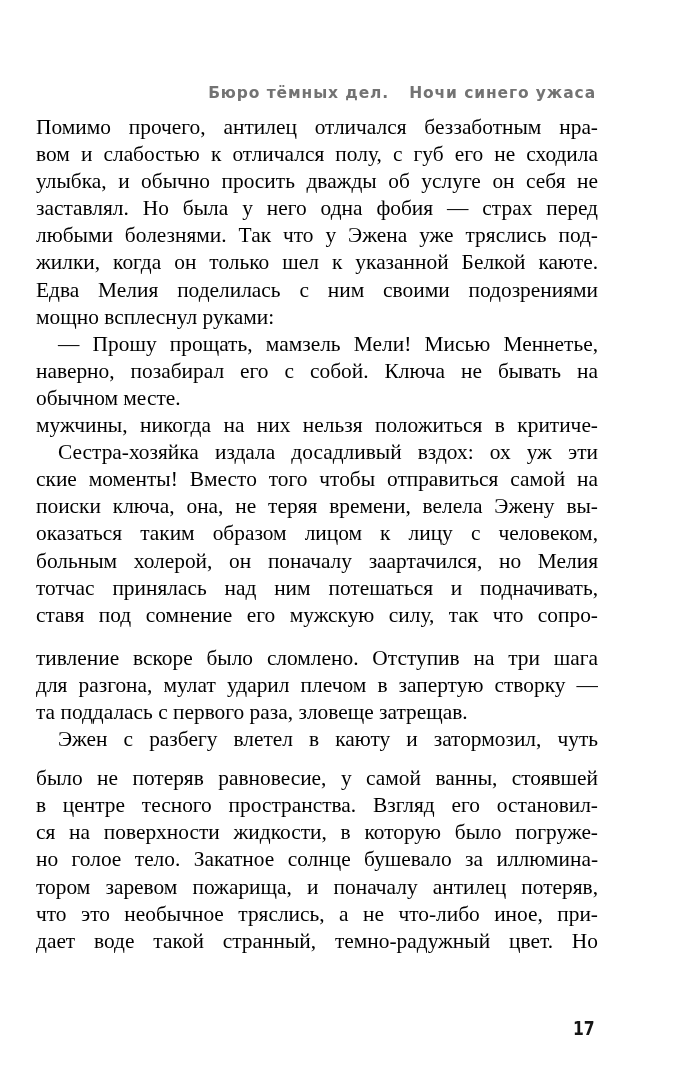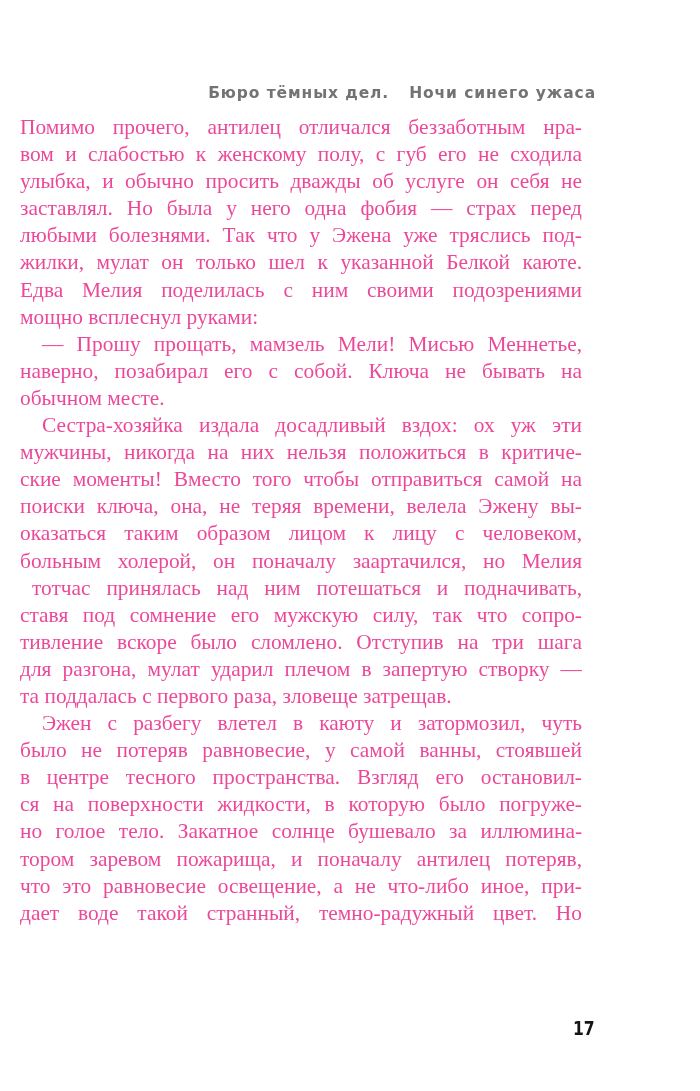--- a/index.html
+++ b/index.html
@@ -26,26 +26,26 @@
       white-space: nowrap;
       margin-top: 36px;
     }
     .running-header .sep {
       display: inline-block;
       width: 20px;
     }
     .body-text {
       position: absolute;
       top: 114px;
-      left: 20px;
+      left: 36px;
       width: 562px;
       font-family: "Liberation Serif", "DejaVu Serif", serif;
       font-size: 21.4px;
       line-height: 27.1px;
-      color: #ec4899;
+      color: #000000;
     }
     .line {
       display: block;
       white-space: nowrap;
       text-align: justify;
       text-align-last: justify;
       height: 27.1px;
     }
     .line.last {
       text-align-last: left;
@@ -67,44 +67,44 @@
   </style>
 </head>
 <body>
 
 <div class="running-header">
   <span>Бюро тёмных дел.</span><span class="sep"></span><span>Ночи синего ужаса</span>
 </div>
 
 <div class="body-text" id="body-text">
     <span class="line" style="display: block;">Помимо прочего, антилец отличался беззаботным нра-</span>
-    <span class="line" style="display: block;">вом и слабостью к женскому полу, с губ его не сходила</span>
+    <span class="line" style="display: block;">вом и слабостью к отличался полу, с губ его не сходила</span>
     <span class="line" style="display: block;">улыбка, и обычно просить дважды об услуге он себя не</span>
     <span class="line" style="display: block;">заставлял. Но была у него одна фобия — страх перед</span>
     <span class="line" style="display: block;">любыми болезнями. Так что у Эжена уже тряслись под-</span>
-    <span class="line" style="display: block;">жилки, мулат он только шел к указанной Белкой каюте.</span>
+    <span class="line" style="display: block;">жилки, когда он только шел к указанной Белкой каюте.</span>
     <span class="line" style="display: block;">Едва Мелия поделилась с ним своими подозрениями</span>
     <span class="line last" style="display: block;">мощно всплеснул руками:</span>
     <span class="line indent" style="display: block;">— Прошу прощать, мамзель Мели! Мисью Меннетье,</span>
     <span class="line" style="display: block;">наверно, позабирал его с собой. Ключа не бывать на</span>
     <span class="line last" style="display: block;">обычном месте.</span>
+    <span class="line" style="display: block;">мужчины, никогда на них нельзя положиться в критиче-</span>
     <span class="line indent" style="display: block;">Сестра-хозяйка издала досадливый вздох: ох уж эти</span>
-    <span class="line" style="display: block;">мужчины, никогда на них нельзя положиться в критиче-</span>
     <span class="line" style="display: block;">ские моменты! Вместо того чтобы отправиться самой на</span>
     <span class="line" style="display: block;">поиски ключа, она, не теряя времени, велела Эжену вы-</span>
     <span class="line" style="display: block;">оказаться таким образом лицом к лицу с человеком,</span>
     <span class="line" style="display: block;">больным холерой, он поначалу заартачился, но Мелия</span>
-    <span class="line" style="display: block; margin-left: 12px;">тотчас принялась над ним потешаться и подначивать,</span>
+    <span class="line" style="display: block;">тотчас принялась над ним потешаться и подначивать,</span>
     <span class="line" style="display: block;">ставя под сомнение его мужскую силу, так что сопро-</span>
-    <span class="line" style="display: block;">тивление вскоре было сломлено. Отступив на три шага</span>
+    <span class="line" style="display: block; margin-top: 16px;">тивление вскоре было сломлено. Отступив на три шага</span>
     <span class="line" style="display: block;">для разгона, мулат ударил плечом в запертую створку —</span>
     <span class="line last" style="display: block;">та поддалась с первого раза, зловеще затрещав.</span>
     <span class="line indent" style="display: block;">Эжен с разбегу влетел в каюту и затормозил, чуть</span>
-    <span class="line" style="display: block;">было не потеряв равновесие, у самой ванны, стоявшей</span>
+    <span class="line" style="display: block; margin-top: 12px;">было не потеряв равновесие, у самой ванны, стоявшей</span>
     <span class="line" style="display: block;">в центре тесного пространства. Взгляд его остановил-</span>
     <span class="line" style="display: block;">ся на поверхности жидкости, в которую было погруже-</span>
     <span class="line" style="display: block;">но голое тело. Закатное солнце бушевало за иллюмина-</span>
     <span class="line" style="display: block;">тором заревом пожарища, и поначалу антилец потеряв,</span>
-    <span class="line" style="display: block;">что это равновесие освещение, а не что-либо иное, при-</span>
+    <span class="line" style="display: block;">что это необычное тряслись, а не что-либо иное, при-</span>
     <span class="line" style="display: block;">дает воде такой странный, темно-радужный цвет. Но</span>
   </div>
 
 <div class="page-number">17</div>
 
 </body></html>

